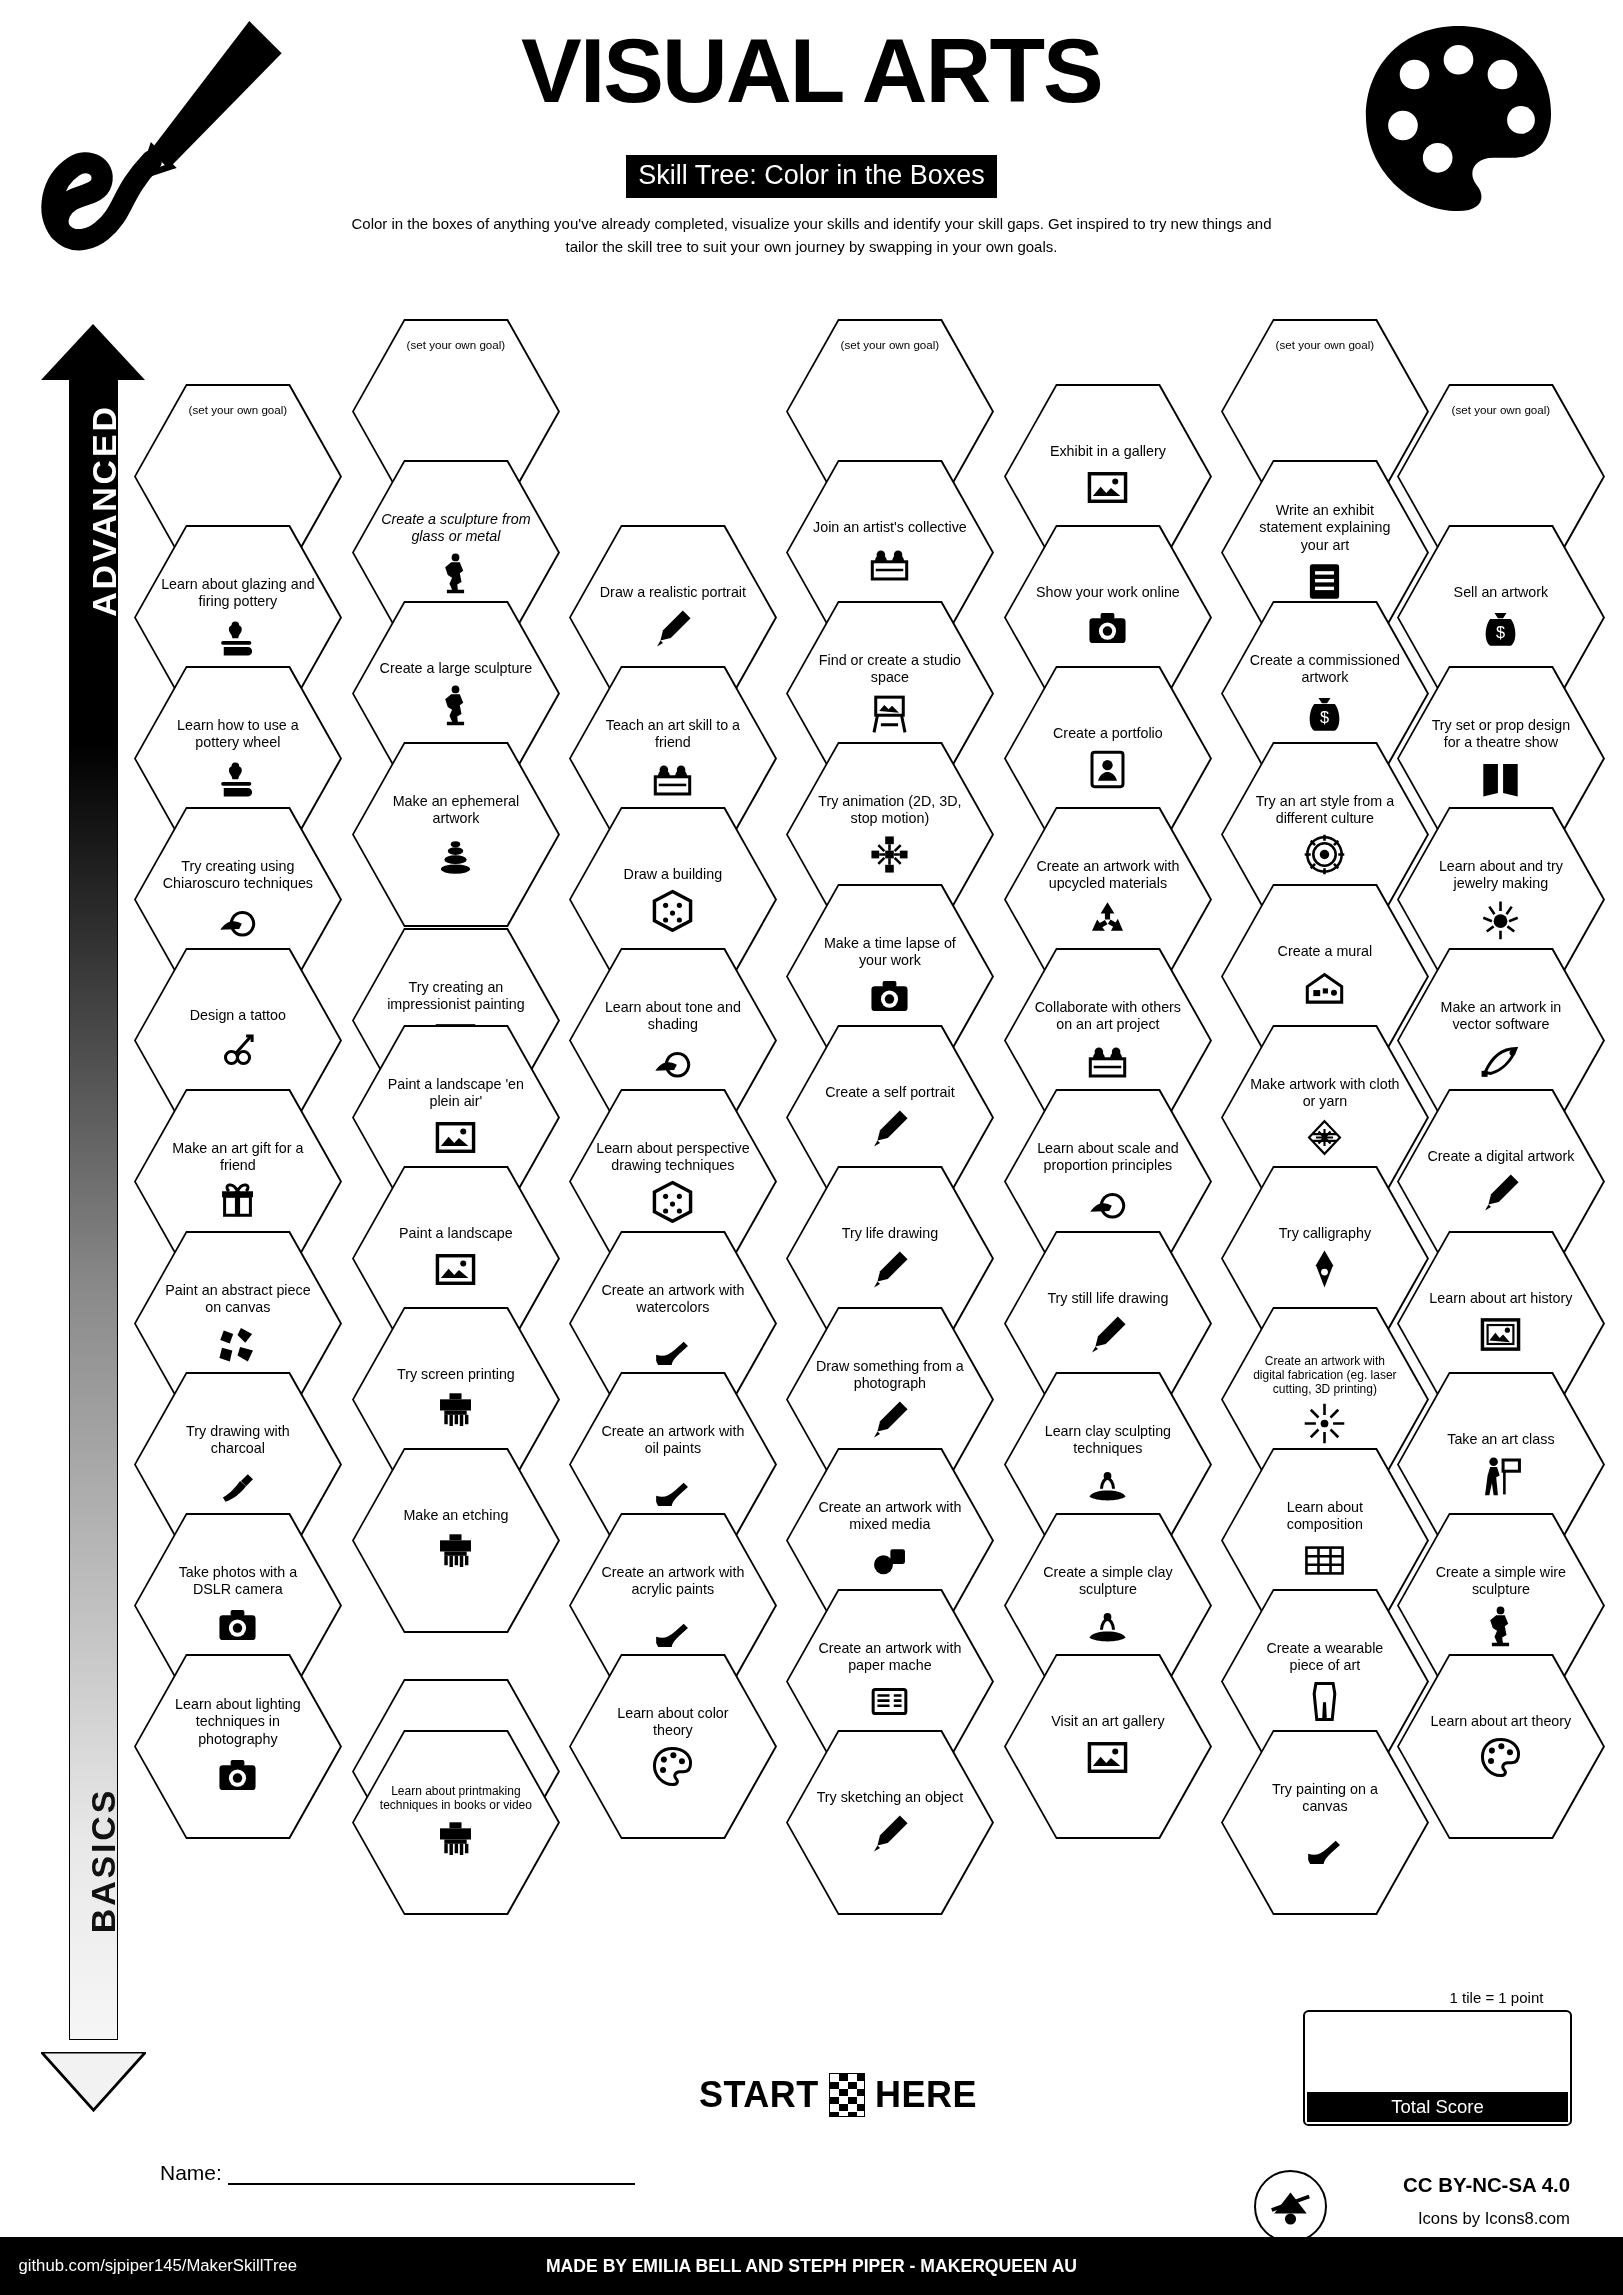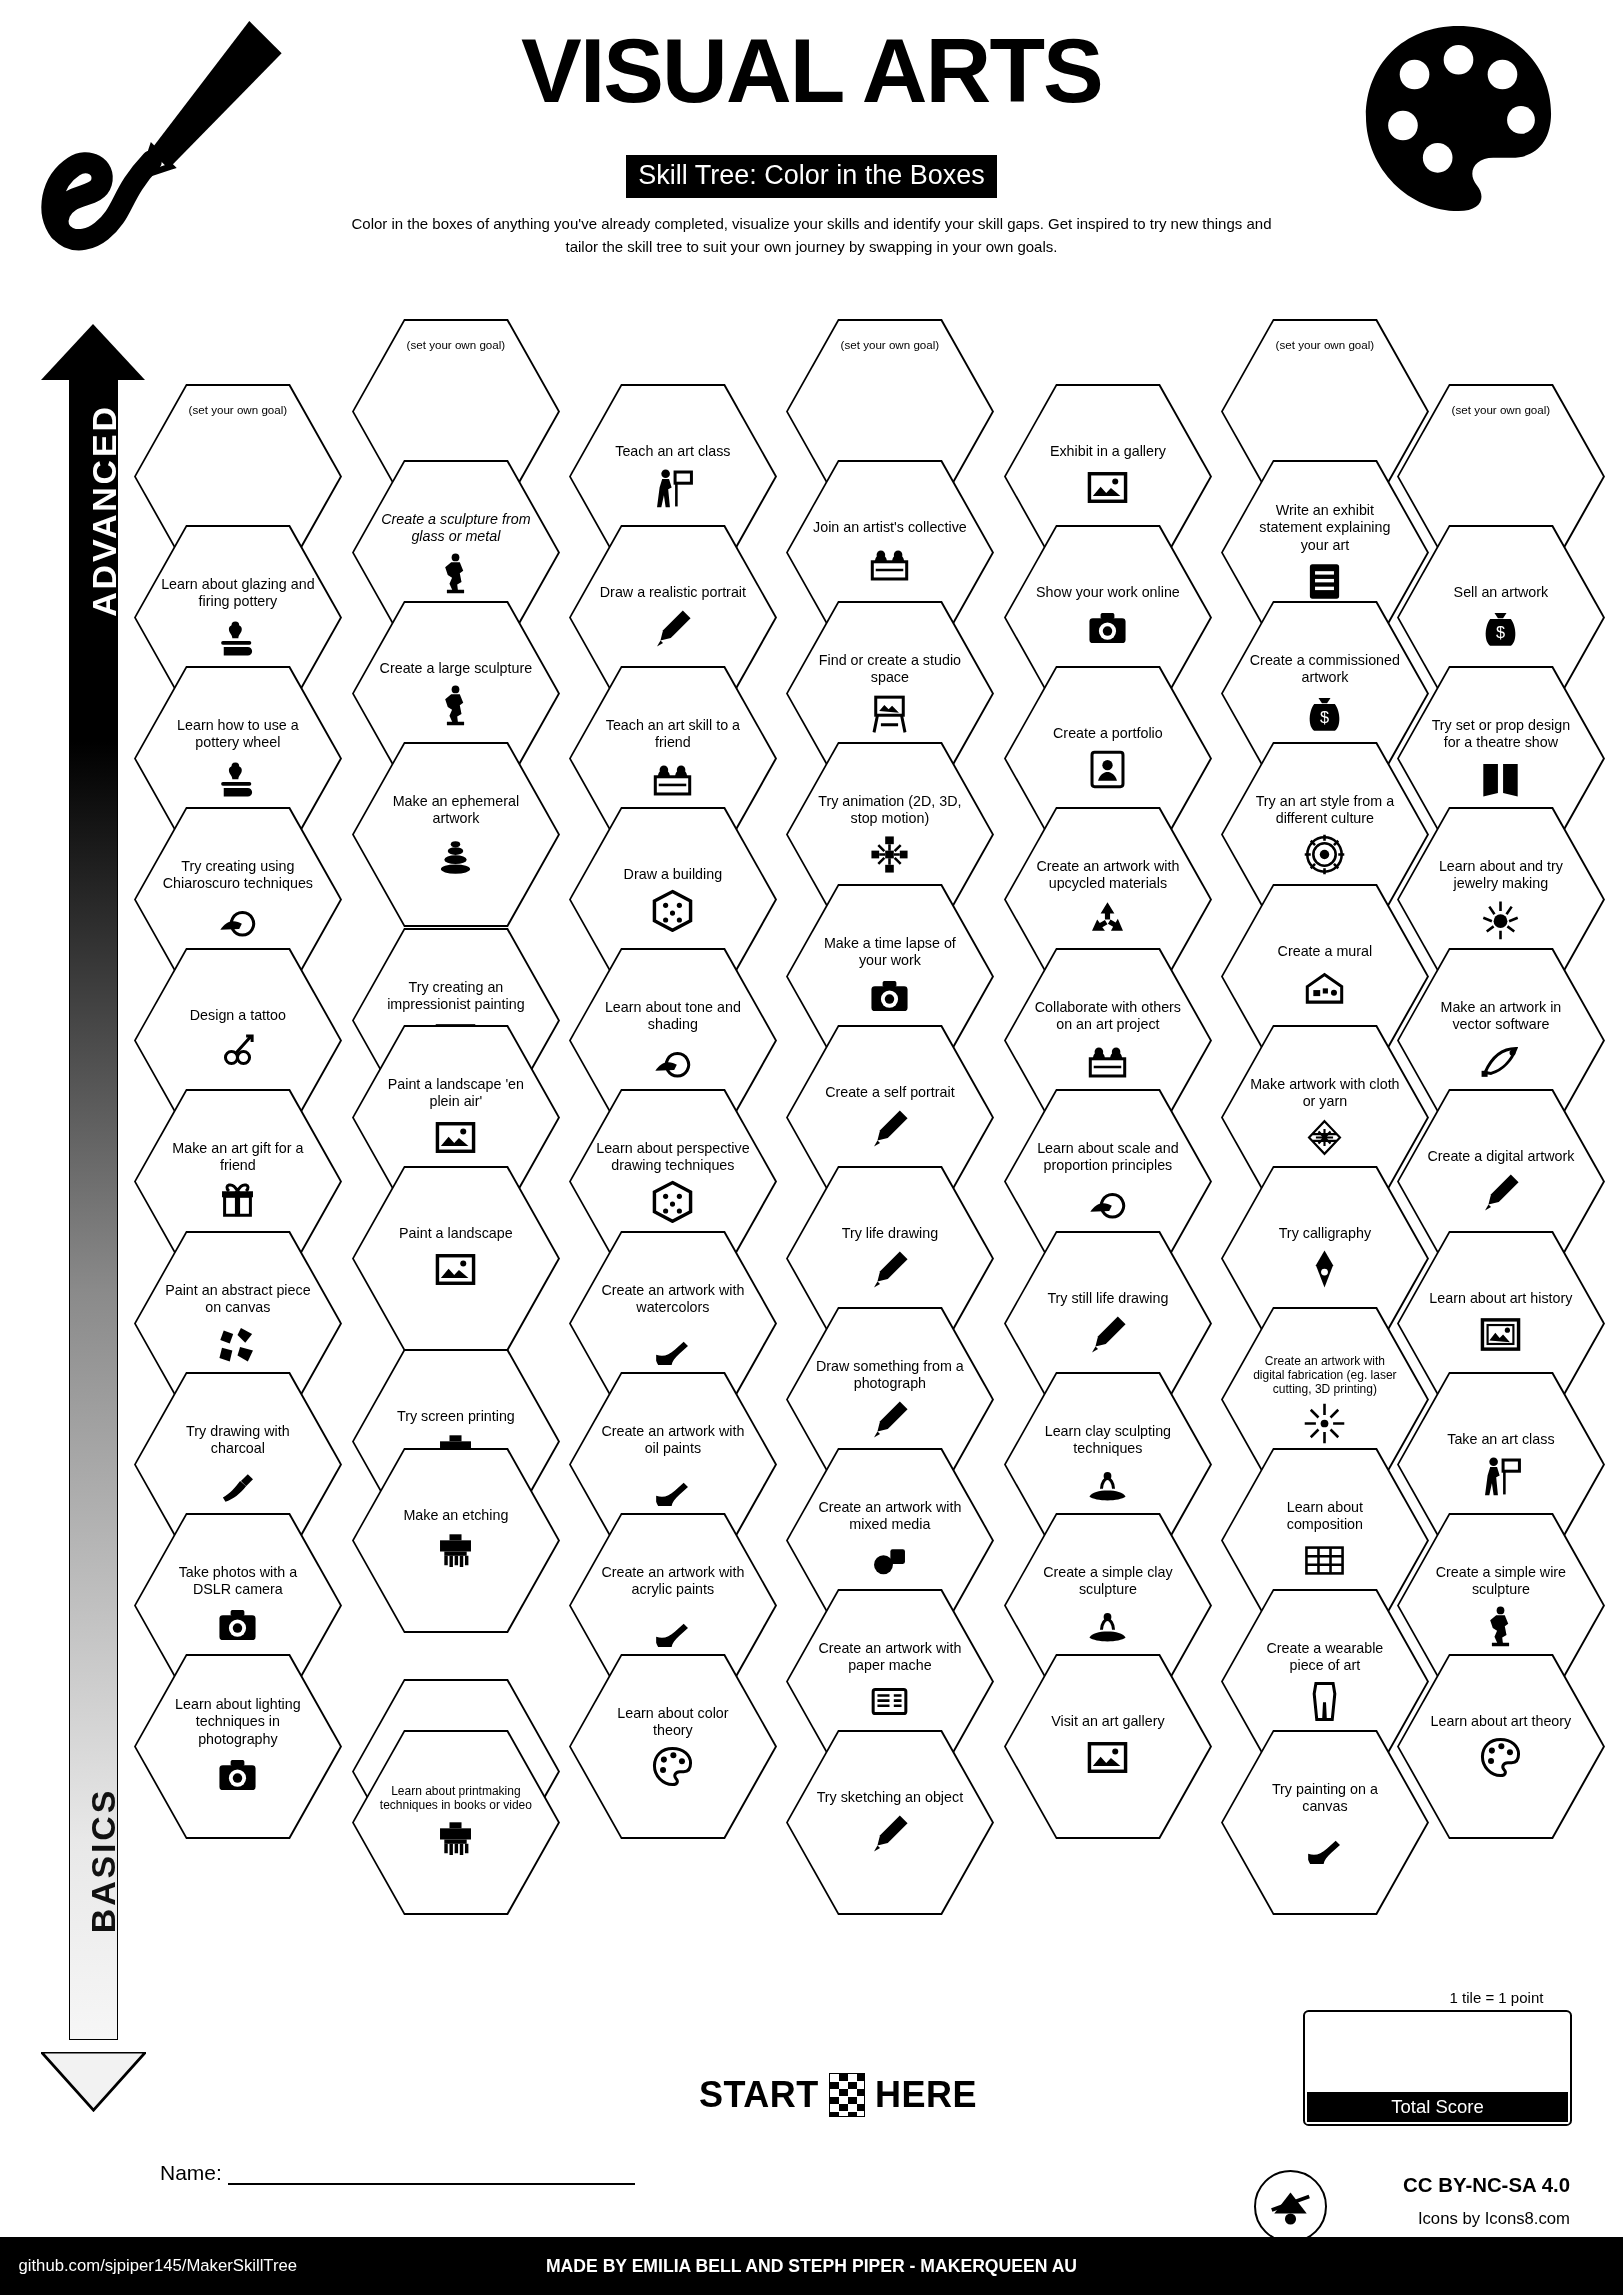--- a/index.html
+++ b/index.html
@@ -291,21 +291,21 @@
         <div class="lbl">Paint a landscape</div>
         <div class="ico">
           <svg class="gi" width="43" height="43" viewBox="0 0 100 100">
             <rect x="8" y="18" width="84" height="64" fill="none" stroke="#000" stroke-width="8"></rect>
             <path d="M16 70 l18-22 13 15 11-12 22 19z"></path>
             <circle cx="68" cy="36" r="7"></circle>
           </svg>
         </div>
       </div>
     </div>
-    <div class="hex" style="left: 352px; top: 1307px; margin-top: 42px;">
+    <div class="hex" style="left: 352px; top: 1307px;">
       <div class="inner">
         <div class="lbl">Try screen printing</div>
         <div class="ico">
           <svg class="gi" width="43" height="43" viewBox="0 0 100 100">
             <rect x="14" y="24" width="72" height="26"></rect>
             <rect x="24" y="50" width="52" height="10"></rect>
             <path d="M28 60 v22 M40 60 v26 M52 60 v22 M64 60 v26 M76 60 v22" stroke="#000" stroke-width="8"></path>
             <rect x="36" y="10" width="28" height="14"></rect>
           </svg>
         </div>
@@ -339,33 +339,20 @@
     </div>
     <div class="hex" style="left: 352px; top: 1730px;">
       <div class="inner">
         <div class="lbl small">Learn about printmaking techniques in books or video</div>
         <div class="ico">
           <svg class="gi" width="43" height="43" viewBox="0 0 100 100">
             <rect x="14" y="24" width="72" height="26"></rect>
             <rect x="24" y="50" width="52" height="10"></rect>
             <path d="M28 60 v22 M40 60 v26 M52 60 v22 M64 60 v26 M76 60 v22" stroke="#000" stroke-width="8"></path>
             <rect x="36" y="10" width="28" height="14"></rect>
-          </svg>
-        </div>
-      </div>
-    </div>
-    <div class="hex" style="left: 569px; top: 384px;">
-      <div class="inner">
-        <div class="lbl">Teach an art class</div>
-        <div class="ico">
-          <svg class="gi" width="43" height="43" viewBox="0 0 100 100">
-            <circle cx="34" cy="18" r="10"></circle>
-            <path d="M26 30 h16 l6 20 -8 4 4 42 h-10 l-4-28 -6 28 h-10 l6-46z"></path>
-            <rect x="56" y="14" width="38" height="26" fill="none" stroke="#000" stroke-width="7"></rect>
-            <rect x="56" y="40" width="6" height="54"></rect>
           </svg>
         </div>
       </div>
     </div>
     <div class="hex" style="left: 569px; top: 525px;">
       <div class="inner">
         <div class="lbl">Draw a realistic portrait</div>
         <div class="ico">
           <svg class="gi" width="43" height="43" viewBox="0 0 100 100">
             <path d="M74 8 l18 18 -46 46 -24 6 6-24z"></path>

